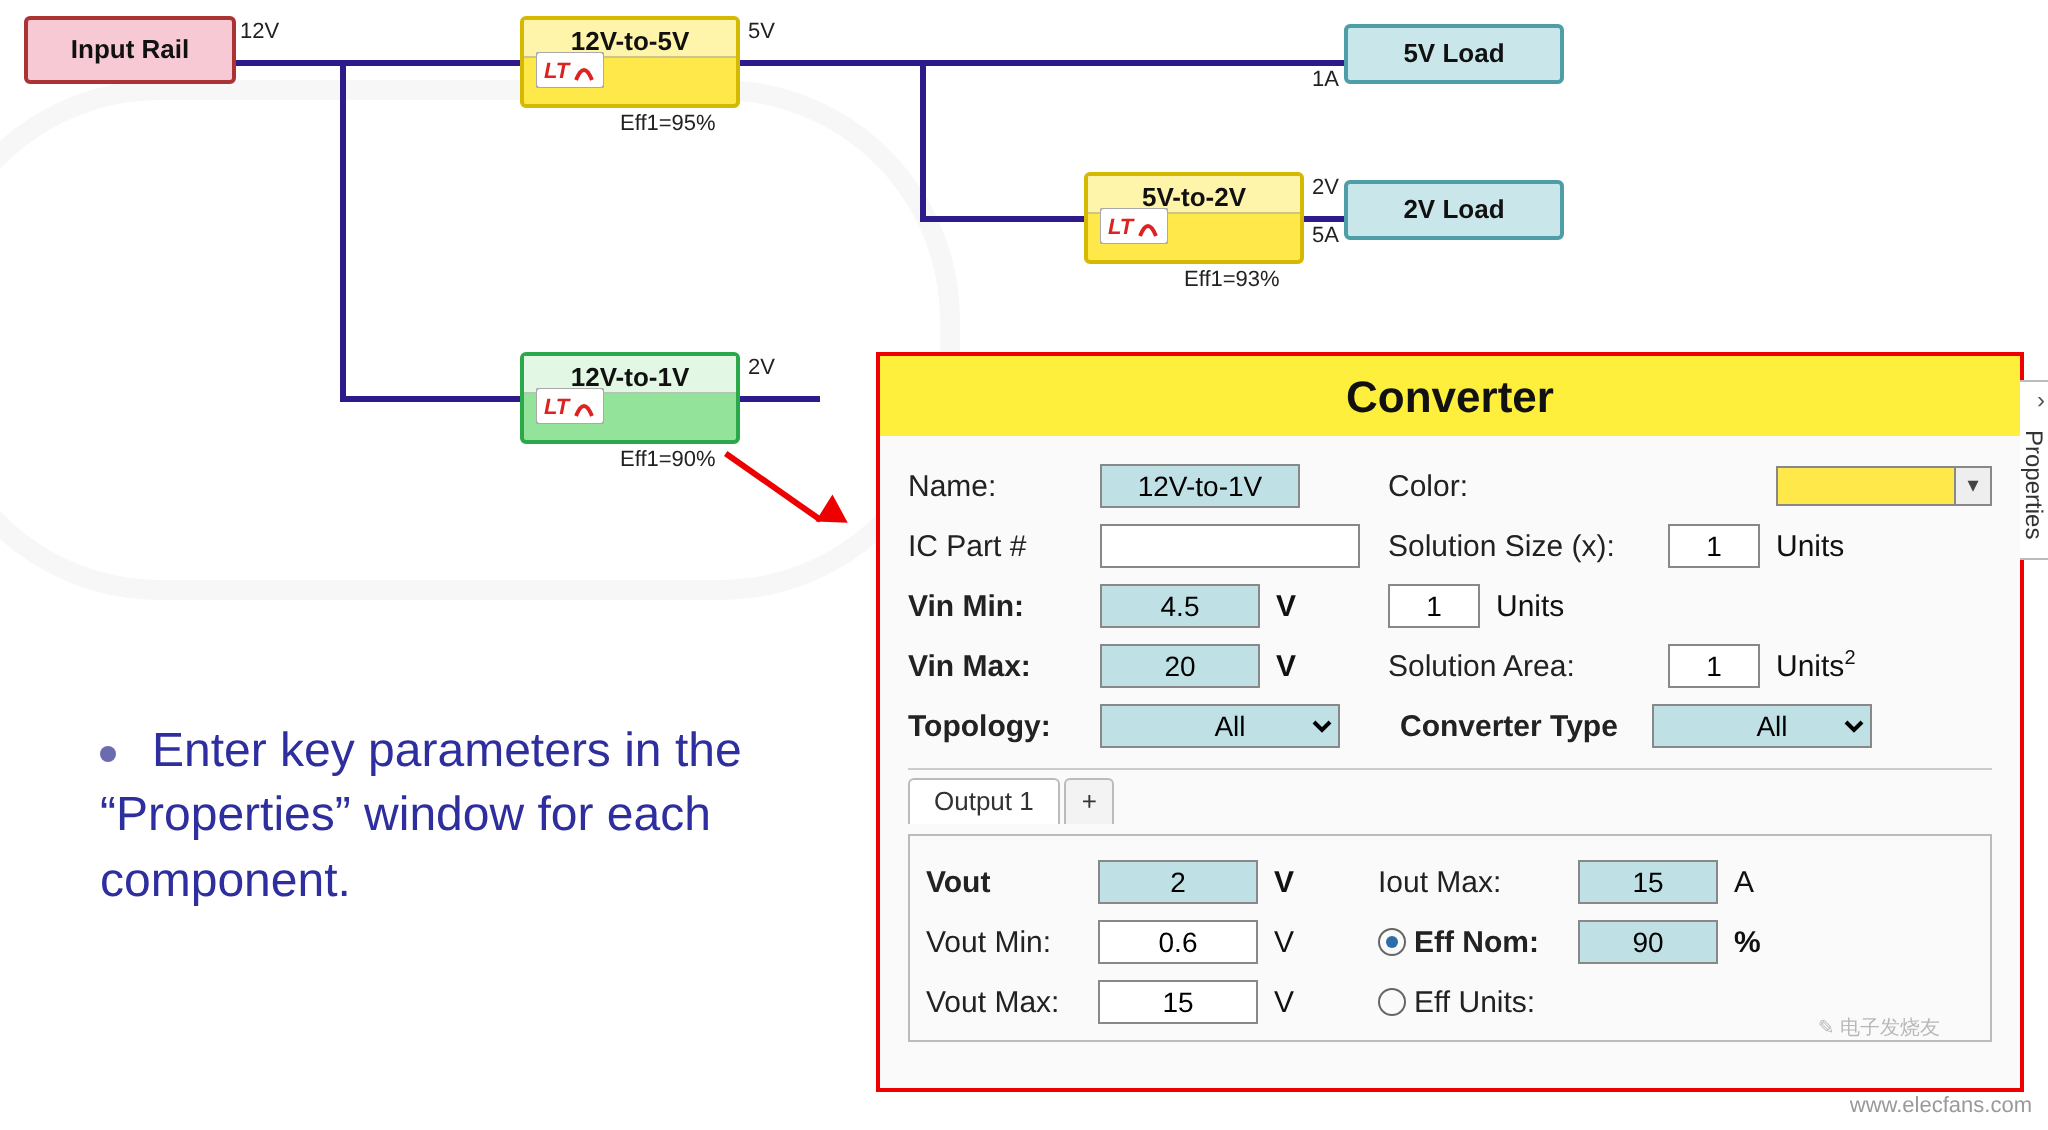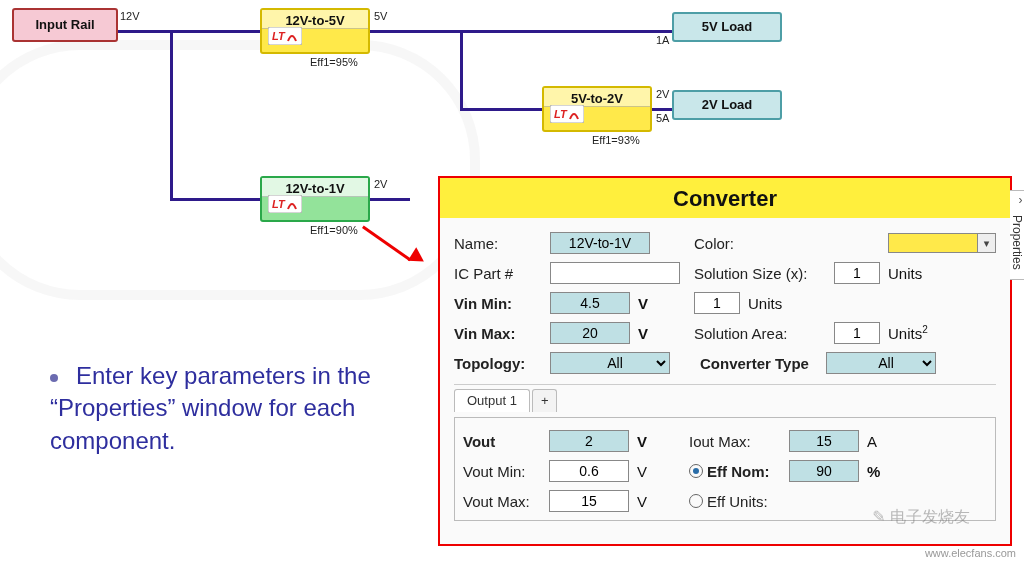--- a/index.html
+++ b/index.html
@@ -73,21 +73,21 @@
                      border-radius:50%; background:#2a6da8; }
 
   
   .arrowLine { position:absolute; width:3px; background:#e00; transform-origin:top left; }
   .arrowHead { position:absolute; width:0; height:0; border-left:8px solid transparent;
                border-right:8px solid transparent; border-top:14px solid #e00; transform-origin:top center; }
 
   
   .wm { position:absolute; right:8px; bottom:6px; font-size:11px; color:#999; }
   .logoWm { position:absolute; right:54px; bottom:26px; width:120px; height:32px; opacity:.5;
-            font-size:16px; color:#777; text-align:right; }
+            font-size:10px; color:#777; text-align:right; }
 </style>
 </head>
 <body>
 
 <div class="bgShape"></div>
 
 <div class="wire wH" style="left:118px; top:30px; width:142px;"></div>
 
 <div class="wire wV" style="left:170px; top:30px; height:170px;"></div>
 

